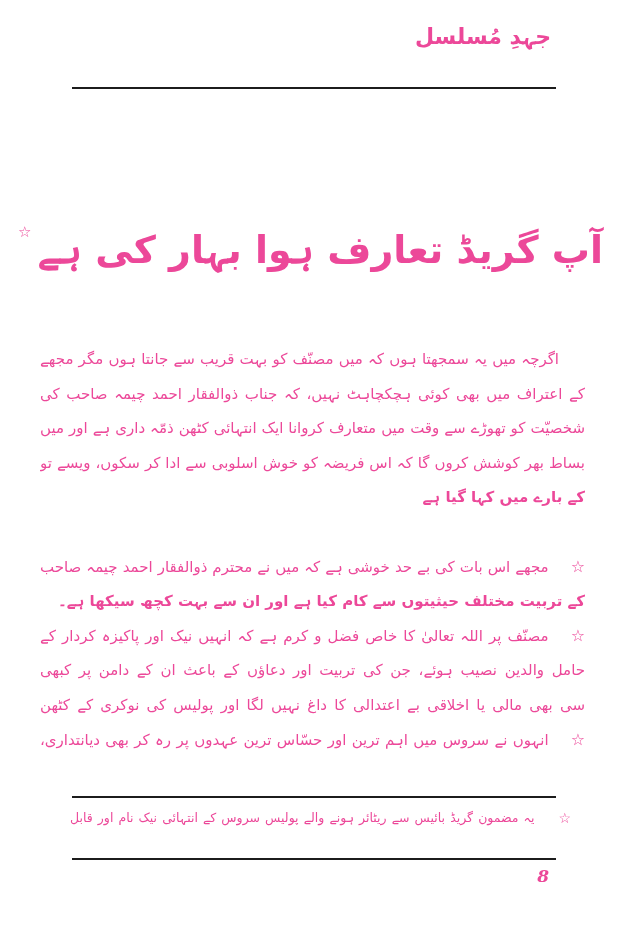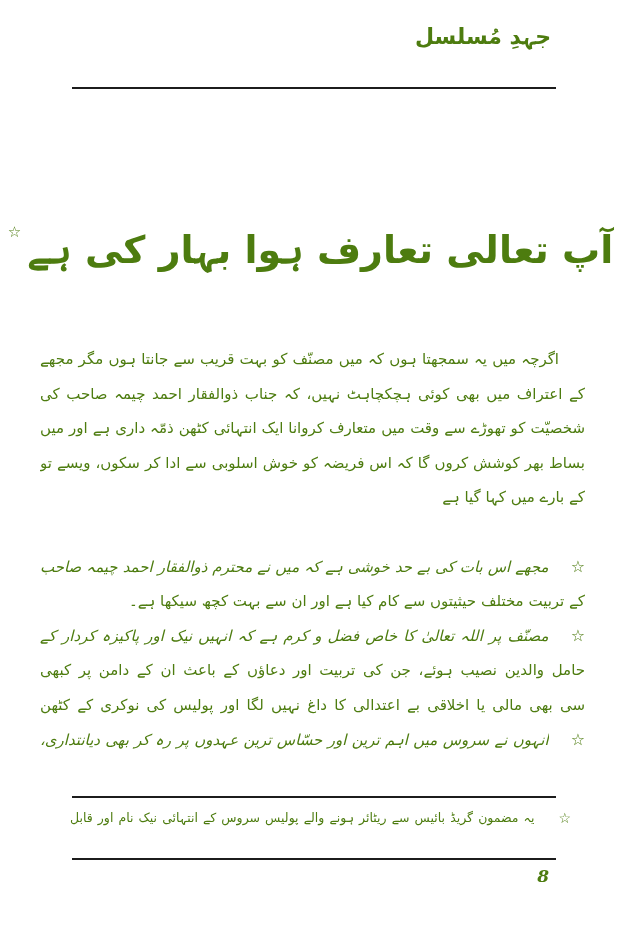--- a/index.html
+++ b/index.html
@@ -1,21 +1,21 @@
 <!DOCTYPE html>
 <html lang="ur" dir="rtl"><head>
 <meta charset="utf-8">
 <style>
   html,body { margin:0; padding:0; background:#ffffff; }
   .page {
     position:relative;
     width:621px; height:949px;
     background:#ffffff;
     font-family:"DejaVu Sans", sans-serif;
-    color:#4d7c0f;
+    color:#ec4899;
     direction:rtl;
     overflow:hidden;
     margin:0 auto;
   }
   .running-title {
     position:absolute; top:24px; right:70px;
     font-size:22px; font-weight:bold;
     letter-spacing:0.5px;
   }
   .rule { position:absolute; right:65px; width:484px; background:#1c1c1c; }
@@ -37,24 +37,24 @@
   .body-block {
     position:absolute; top:342px; right:36px; left:40px;
     font-size:15px;
   }
   .bline {
     height:34.6px; line-height:34.6px;
     overflow:hidden;
     text-align:justify; text-align-last:justify;
   }
   .bline.indent { padding-right:26px; }
-  .bline.start  { text-align:left; text-align-last:right; }
+  .bline.start  { text-align:left; text-align-last:right;font-weight:bold; }
   .bline.bullet-line { display:flex; gap:22px; align-items:center; }
   .bline .star { flex:0 0 auto; font-size:16px; line-height:34.6px; }
-  .bline .txt  { flex:1 1 auto; text-align:justify; text-align-last:justify; overflow:hidden;font-style:italic; }
+  .bline .txt  { flex:1 1 auto; text-align:justify; text-align-last:justify; overflow:hidden; }
   .bline.couplet {
     display:flex; justify-content:space-between;
     padding-left:58px; text-align-last:auto;
   }
   .bline.couplet .hemistich { white-space:nowrap;margin-top:48px; }
 
   .footnote {
     position:absolute; top:806px; right:50px; left:70px;
     font-size:12.5px;
     display:flex; gap:24px; align-items:flex-start;
@@ -74,21 +74,21 @@
 </style>
 </head>
 <body>
 
 <div class="page">
 
   <div class="running-title">جہدِ مُسلسل</div>
 
   <div class="rule header-rule"></div>
 
-  <div class="title-wrap"><span class="title-text">آپ تعالی تعارف ہوا بہار کی ہے</span><span class="title-marker">☆</span></div>
+  <div class="title-wrap"><span class="title-text">آپ گریڈ تعارف ہوا بہار کی ہے</span><span class="title-marker">☆</span></div>
 
   <div class="body-block" id="body-block">
       <div class="bline indent">اگرچہ میں یہ سمجھتا ہوں کہ میں مصنّف کو بہت قریب سے جانتا ہوں مگر مجھے اس امر</div>
       <div class="bline">کے اعتراف میں بھی کوئی ہچکچاہٹ نہیں، کہ جناب ذوالفقار احمد چیمہ صاحب کی ہمہ جہت</div>
       <div class="bline">شخصیّت کو تھوڑے سے وقت میں متعارف کروانا ایک انتہائی کٹھن ذمّہ داری ہے اور میں اپنی</div>
       <div class="bline">بساط بھر کوشش کروں گا کہ اس فریضہ کو خوش اسلوبی سے ادا کر سکوں، ویسے تو لگتا ہے یہ شعر انہی</div>
       <div class="bline start">کے بارے میں کہا گیا ہے</div>
       <div class="bline couplet">
         <span class="hemistich">کہ آپ اپنا تعارف ہوا بہار کی ہے</span>
       </div>

